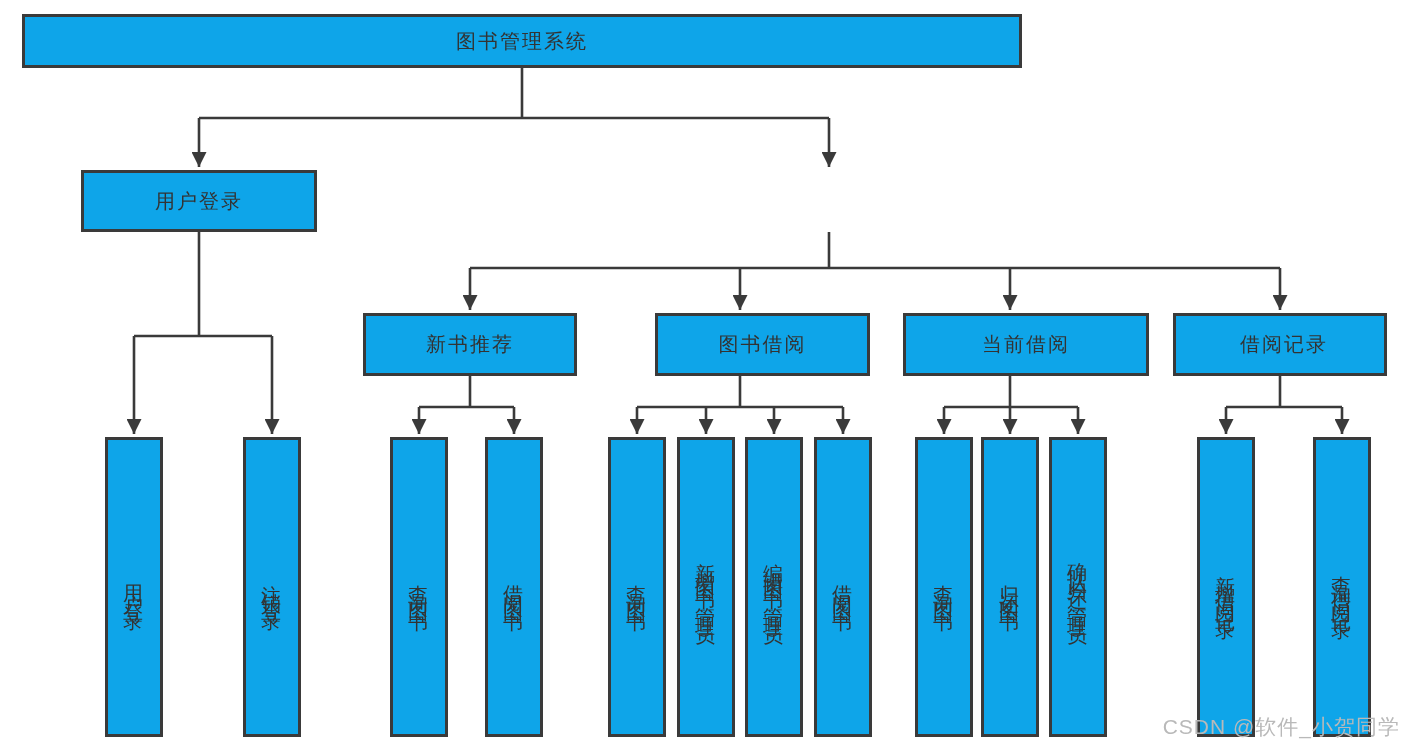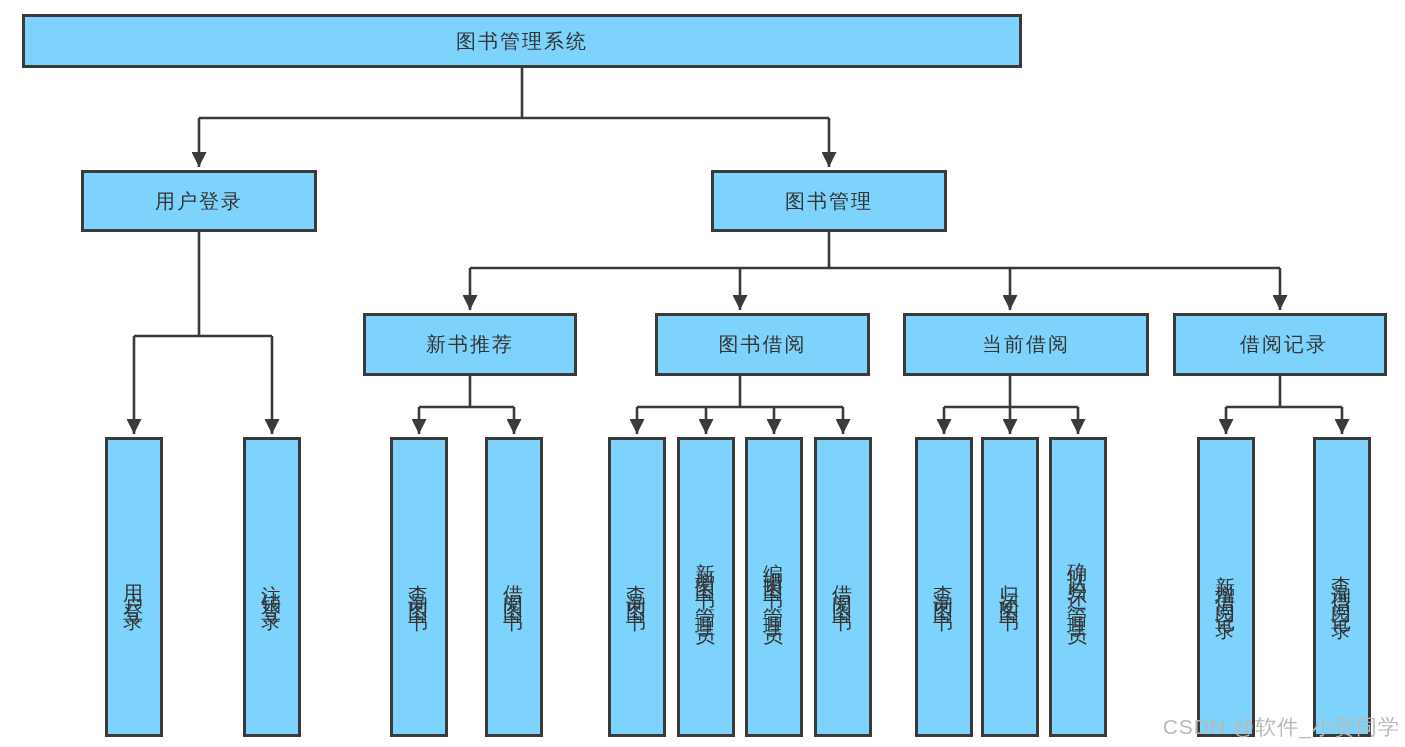--- a/index.html
+++ b/index.html
@@ -22,21 +22,21 @@
     fill: none;
   }
   .arrowline {
     stroke: #3a3a3a;
     stroke-width: 2.6;
     fill: none;
   }
   .node {
     position: absolute;
     box-sizing: border-box;
-    background: #7dd3fc;
+    background: #0ea5e9;
     border: 3px solid #3a3a3a;
     display: flex;
     align-items: center;
     justify-content: center;
     color: #333333;
   }
   .h-label {
     font-size: 20px;
     letter-spacing: 2px;
     white-space: nowrap;
@@ -101,23 +101,20 @@
     <path class="arrowline" marker-end="url(#arrow)" d="M1342,407 V434"></path>
   </svg>
 
   <div class="node" style="left:22px; top:14px; width:1000px; height:54px;">
     <span class="h-label">图书管理系统</span>
   </div>
 
   <div class="node" style="left:81px; top:170px; width:236px; height:62px;">
     <span class="h-label">用户登录</span>
   </div>
-  <div class="node" style="left:711px; top:170px; width:236px; height:62px;">
-    <span class="h-label">图书管理</span>
-  </div>
 
   <div class="node" style="left:363px; top:313px; width:214px; height:63px;">
     <span class="h-label">新书推荐</span>
   </div>
   <div class="node" style="left:655px; top:313px; width:215px; height:63px;">
     <span class="h-label">图书借阅</span>
   </div>
   <div class="node" style="left:903px; top:313px; width:246px; height:63px;">
     <span class="h-label">当前借阅</span>
   </div>

